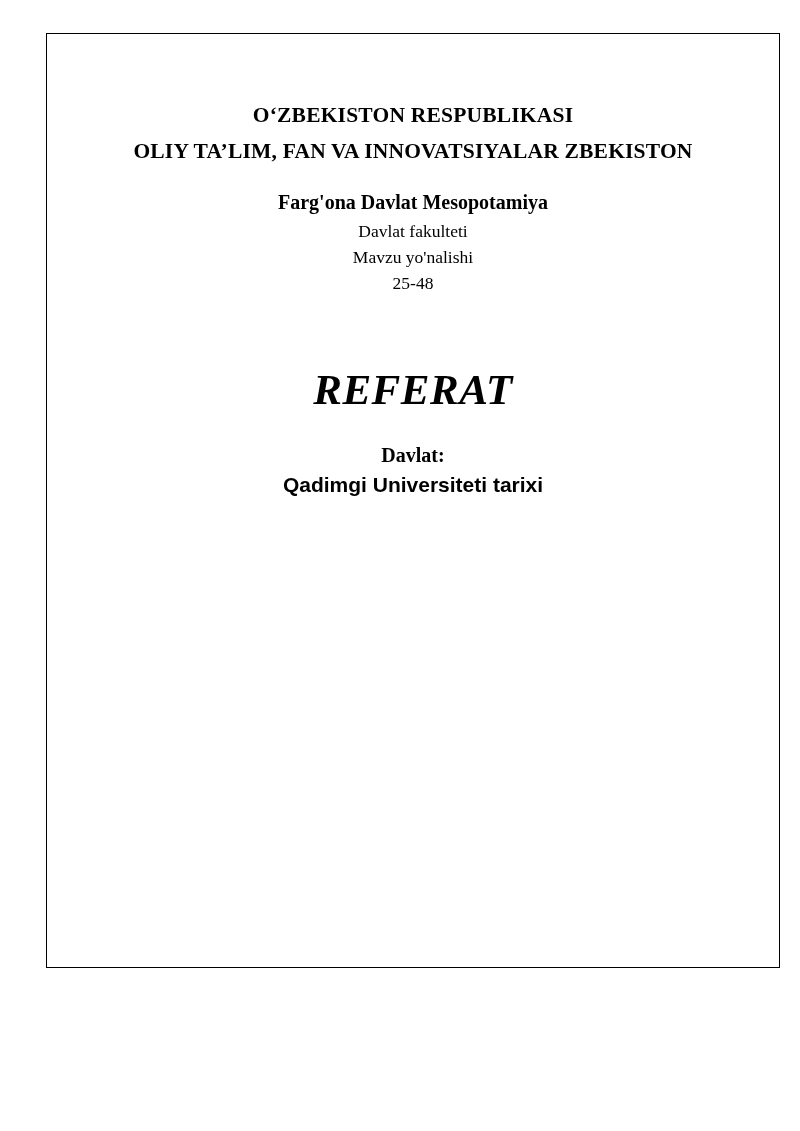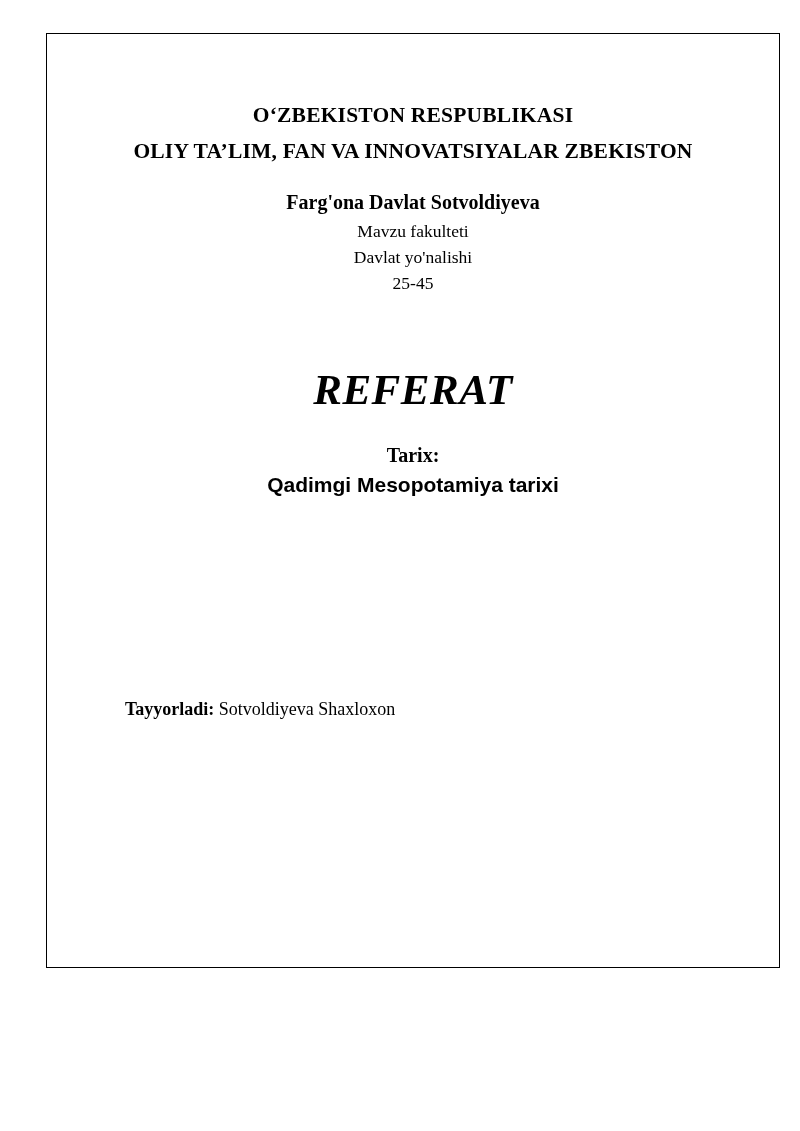--- a/index.html
+++ b/index.html
@@ -137,29 +137,25 @@
 <body>
 
 <div class="page">
   <div class="inner">
 
     <div class="ministry">
       <span class="line1">O‘ZBEKISTON RESPUBLIKASI</span>
       <span class="line2">OLIY TA’LIM, FAN VA INNOVATSIYALAR ZBEKISTON</span>
     </div>
 
-    <div class="university">Farg'ona Davlat Sotvoldiyeva</div>
-    <div class="faculty">Mavzu fakulteti</div>
-    <div class="direction">Davlat yo'nalishi</div>
-    <div class="group">25-45</div>
+    <div class="university">Farg'ona Davlat Mesopotamiya</div>
+    <div class="faculty">Davlat fakulteti</div>
+    <div class="direction">Mavzu yo'nalishi</div>
+    <div class="group">25-48</div>
 
     <div class="doctype">REFERAT</div>
 
-    <div class="topic-label">Tarix:</div>
-    <div class="topic-title">Qadimgi Mesopotamiya tarixi</div>
+    <div class="topic-label">Davlat:</div>
+    <div class="topic-title">Qadimgi Universiteti tarixi</div>
 
-    <div class="author">
-      <span class="label">Tayyorladi:</span>
-      <span class="name">Sotvoldiyeva Shaxloxon</span>
-    </div>
 
   </div>
 </div>
 
 </body></html>

